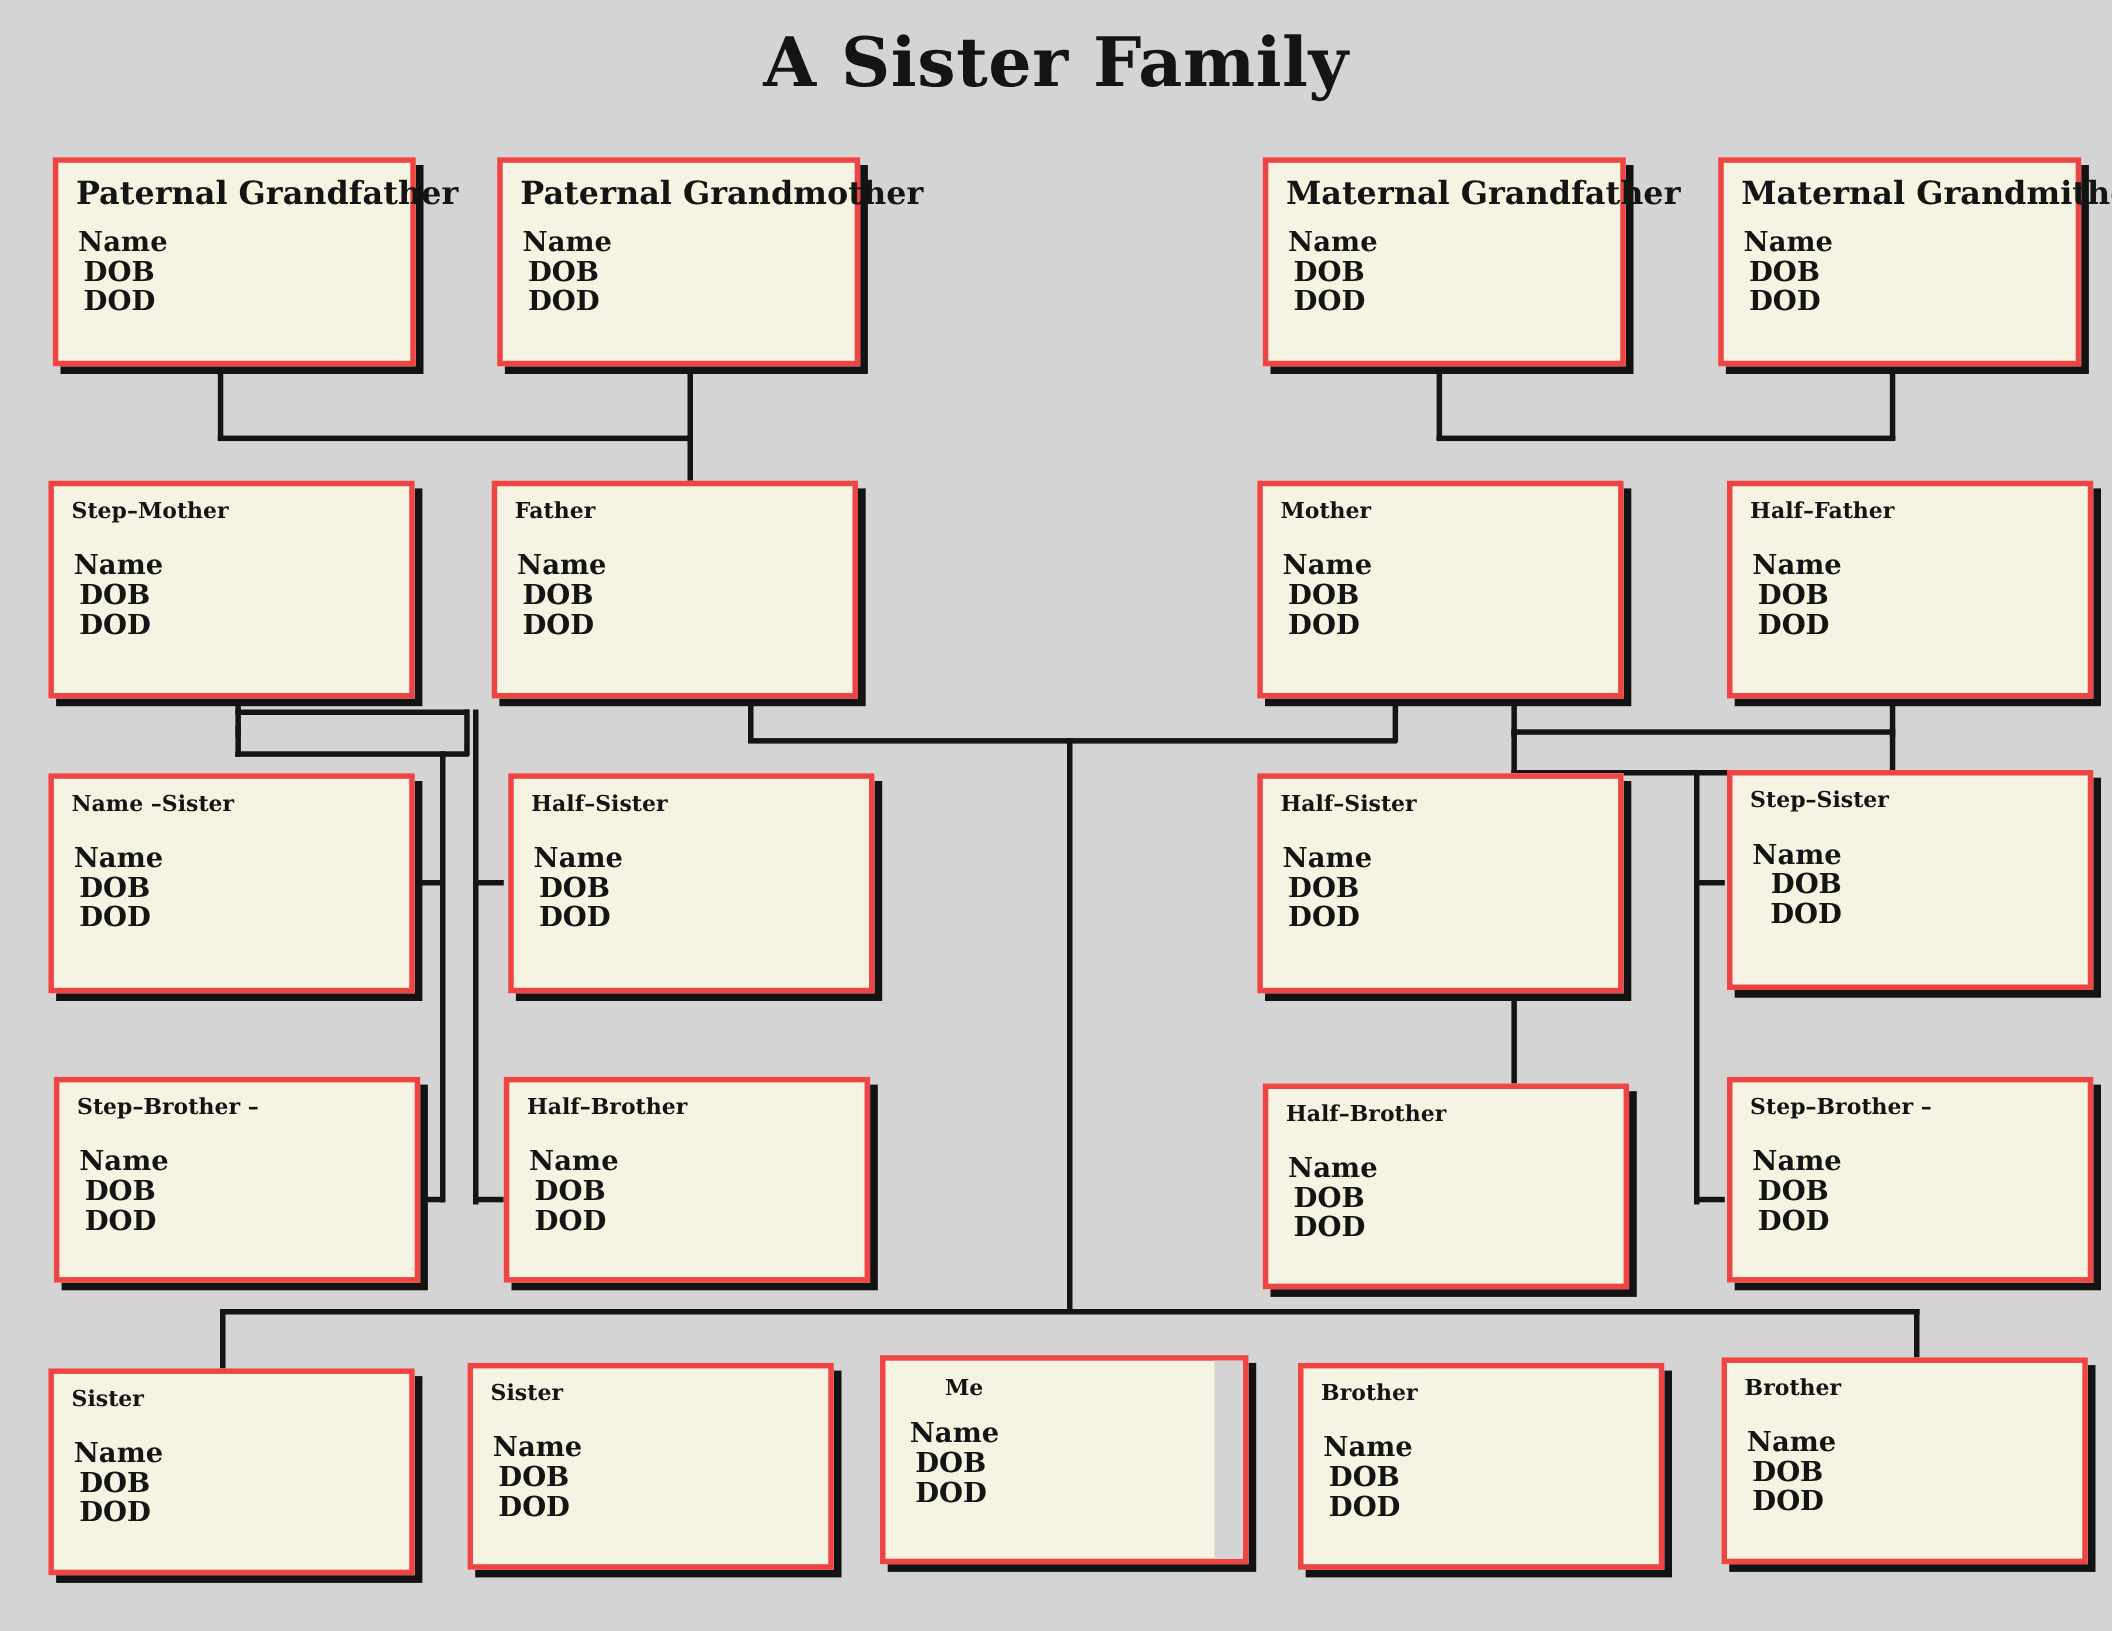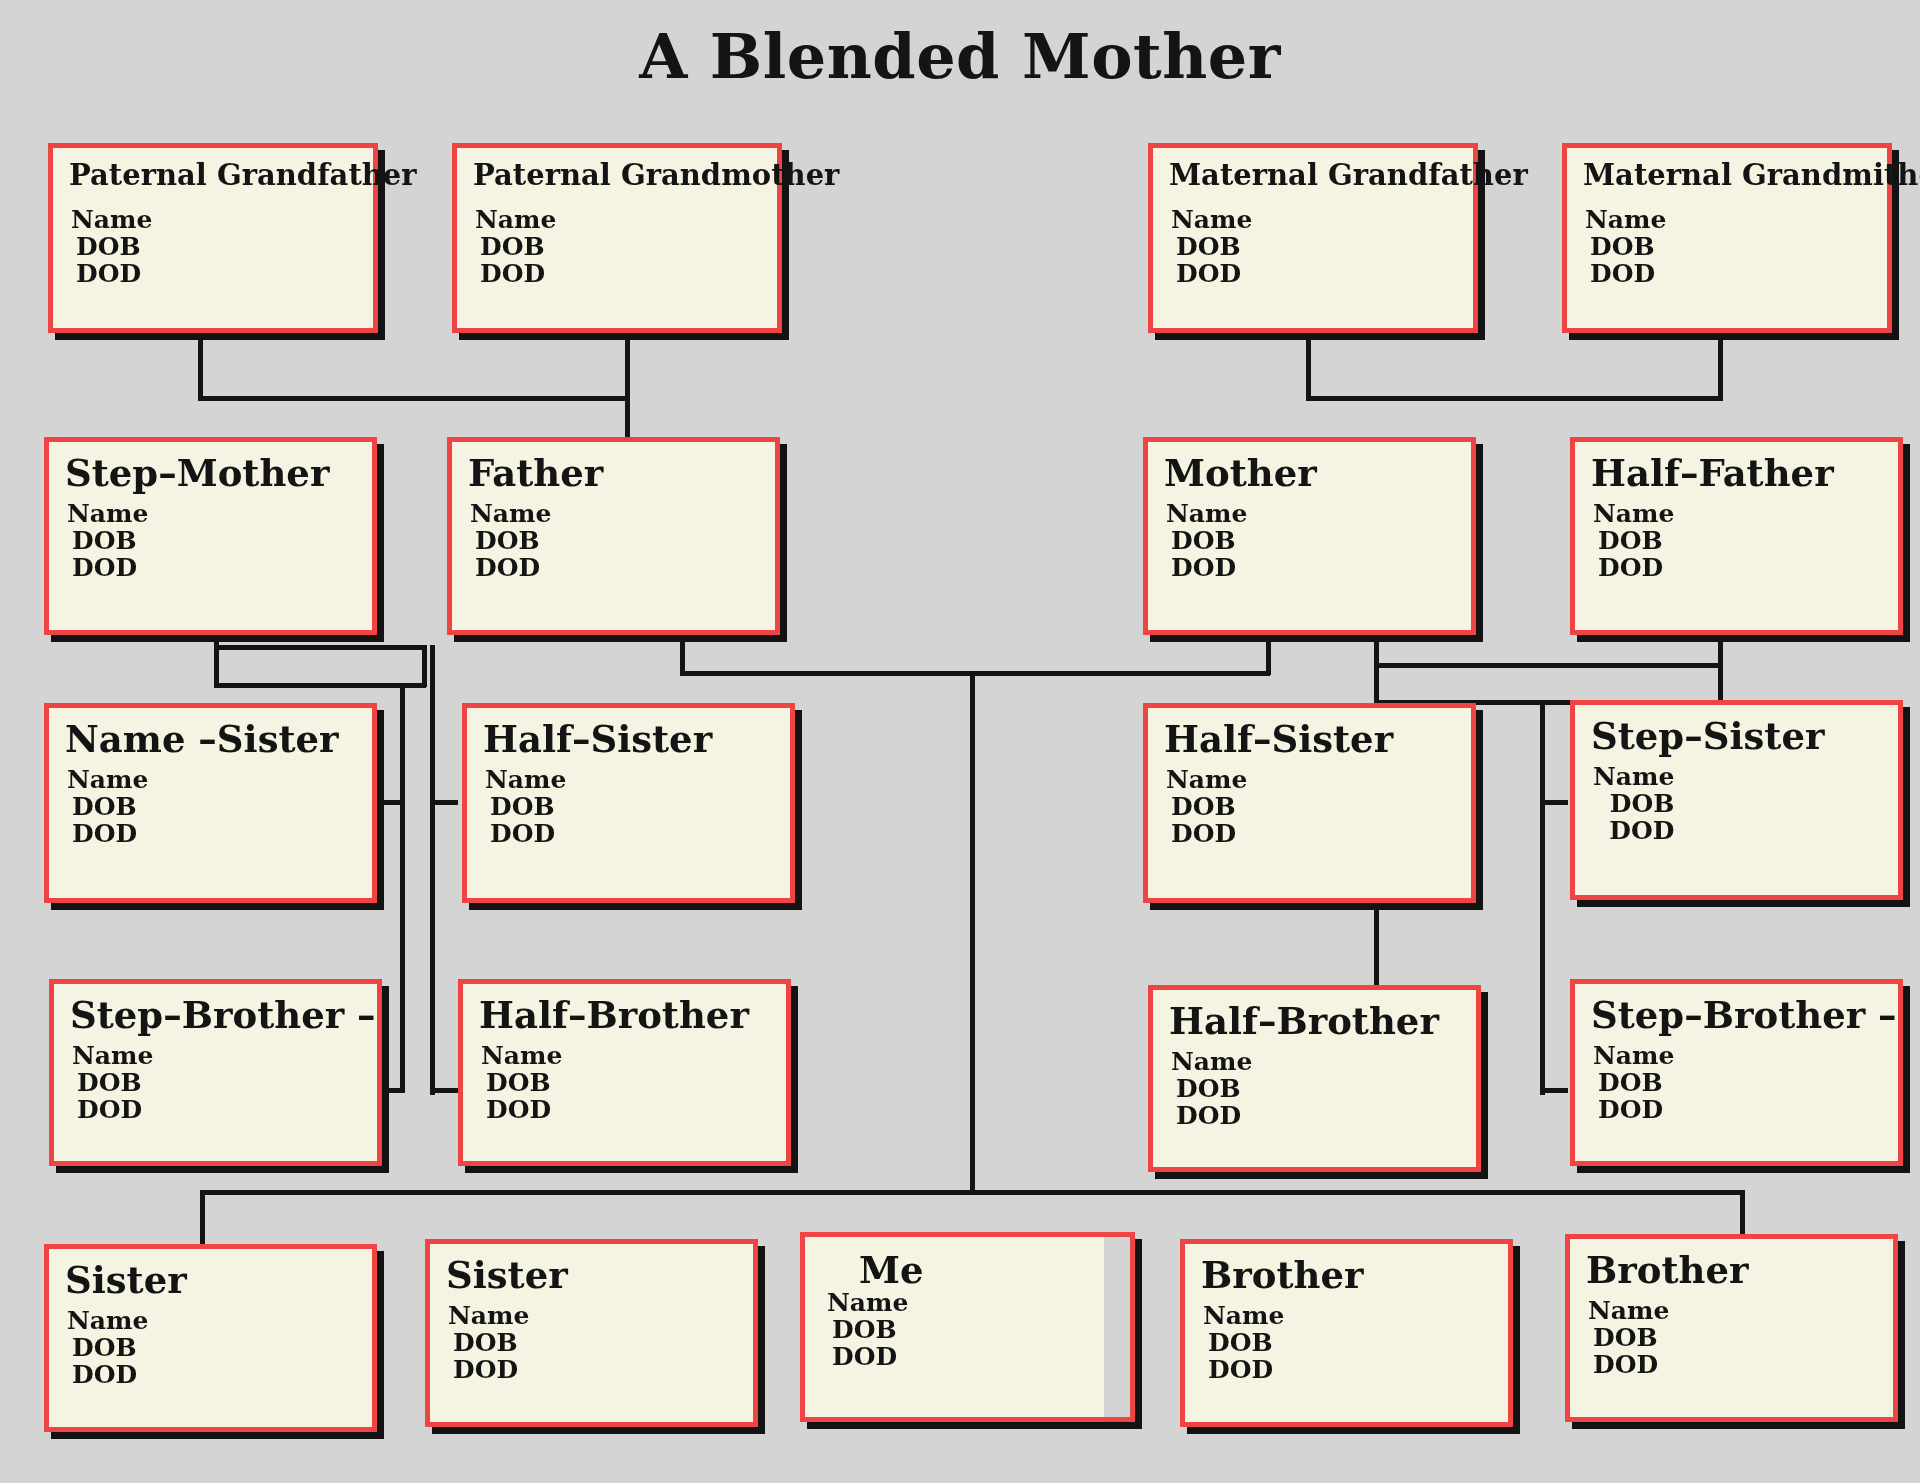--- a/index.html
+++ b/index.html
@@ -36,21 +36,21 @@
     background:#f5f3e1;
     border:5px solid #ef4444;
     box-sizing:border-box;
     box-shadow:7px 7px 0 0 #131313;
     padding:0;
   }
   .box .ttl{
     position:absolute;
     left:16px;
     top:12px;
-    font-size:37px;
+    font-size:20px;
     font-weight:700;
     color:#141414;
     white-space:nowrap;
     line-height:1.05;
   }
   .box .fields{
     position:absolute;
     left:18px;
     top:58px;
     font-size:25px;
@@ -71,21 +71,21 @@
   .box.me .inner-gutter{
     position:absolute;right:0;top:0;bottom:0;width:26px;
     background:#d4d4d4;
   }
 </style>
 </head>
 <body>
 
 <div id="stage">
 
-  <div id="title">A Blended Mother</div>
+  <div id="title">A Sister Family</div>
 
   <div id="wires">
 
     <div class="ln lv" style="left:198px;  top:338px;  height:62px;"></div>
     <div class="ln lh" style="left:198px;  top:396px;  width:432px;"></div>
     <div class="ln lv" style="left:625px;  top:338px;  height:62px;"></div>
     <div class="ln lv" style="left:625px;  top:396px;  height:42px;"></div>
 
     <div class="ln lv" style="left:1306px; top:338px;  height:62px;"></div>
     <div class="ln lh" style="left:1306px; top:396px;  width:417px;"></div>

